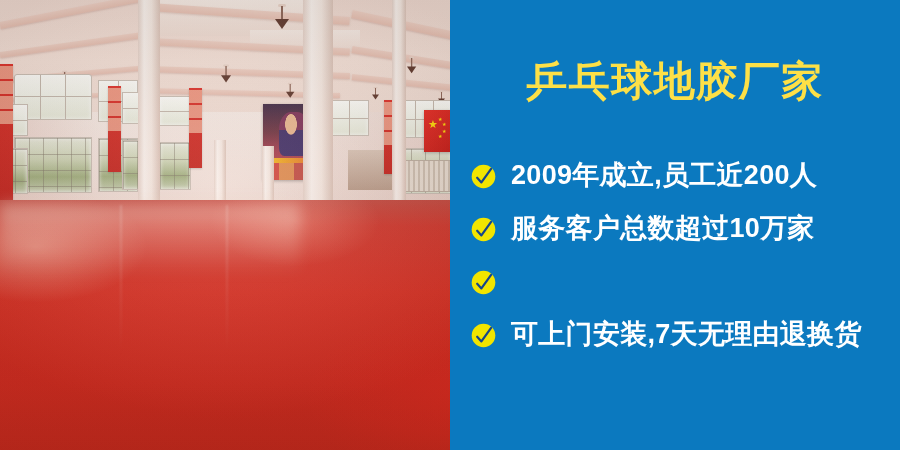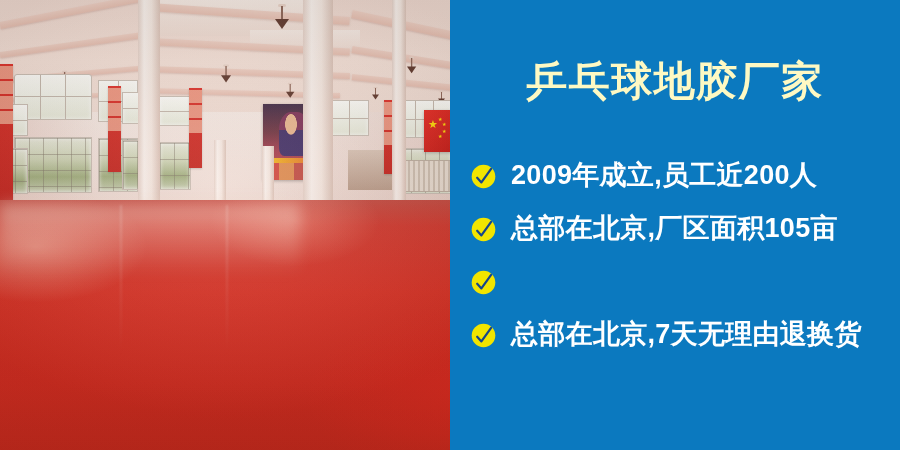--- a/index.html
+++ b/index.html
@@ -176,21 +176,21 @@
   }
 
   
   #panel{
     position:absolute;left:450px;top:0;width:450px;height:450px;
     background:#0b79bf;
   }
   #panel-title{
     position:absolute;left:0;top:58px;width:450px;
     text-align:center;
-    color:#fef9c3;
+    color:#fde047;
     font-size:41px;
     line-height:46px;
     font-weight:bold;
     letter-spacing:1.5px;
     white-space:nowrap;
   }
   #feature-list{
     position:absolute;left:20px;top:137px;width:430px;
     list-style:none;margin:0;padding:0;
   }
@@ -401,46 +401,46 @@
       <li class="feature-row">
         <span class="check-icon">
           <svg viewBox="0 0 32 32" xmlns="http://www.w3.org/2000/svg">
             <circle cx="16" cy="16" r="14" fill="#f2e500"></circle>
             <path d="M8.5 17.5 L13.5 23 L25 7" fill="none" stroke="#15458c" stroke-width="2.6" stroke-linecap="round" stroke-linejoin="round"></path>
           </svg>
         </span>
         <span class="feature-text">2009年成立,员工近200人</span>
       </li>
 
-
       <li class="feature-row">
         <span class="check-icon">
           <svg viewBox="0 0 32 32" xmlns="http://www.w3.org/2000/svg">
             <circle cx="16" cy="16" r="14" fill="#f2e500"></circle>
             <path d="M8.5 17.5 L13.5 23 L25 7" fill="none" stroke="#15458c" stroke-width="2.6" stroke-linecap="round" stroke-linejoin="round"></path>
           </svg>
         </span>
-        <span class="feature-text">总部在北京,厂区面积105亩</span>
+        <span class="feature-text">服务客户总数超过10万家</span>
       </li>
+
 
       <li class="feature-row">
         <span class="check-icon">
           <svg viewBox="0 0 32 32" xmlns="http://www.w3.org/2000/svg">
             <circle cx="16" cy="16" r="14" fill="#f2e500"></circle>
             <path d="M8.5 17.5 L13.5 23 L25 7" fill="none" stroke="#15458c" stroke-width="2.6" stroke-linecap="round" stroke-linejoin="round"></path>
           </svg>
         </span>
       </li>
 
       <li class="feature-row">
         <span class="check-icon">
           <svg viewBox="0 0 32 32" xmlns="http://www.w3.org/2000/svg">
             <circle cx="16" cy="16" r="14" fill="#f2e500"></circle>
             <path d="M8.5 17.5 L13.5 23 L25 7" fill="none" stroke="#15458c" stroke-width="2.6" stroke-linecap="round" stroke-linejoin="round"></path>
           </svg>
         </span>
-        <span class="feature-text">总部在北京,7天无理由退换货</span>
+        <span class="feature-text">可上门安装,7天无理由退换货</span>
       </li>
 
     </ul>
   </div>
 
 </div>
 
 </body></html>

